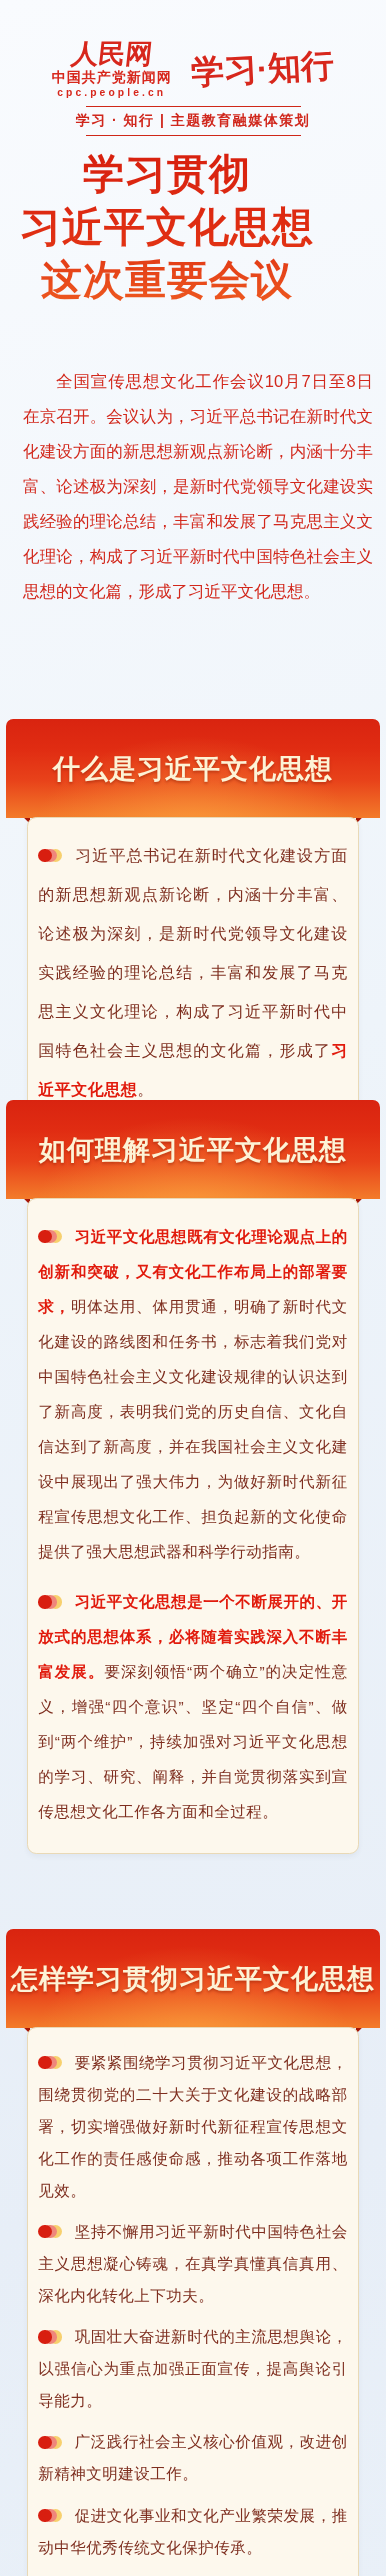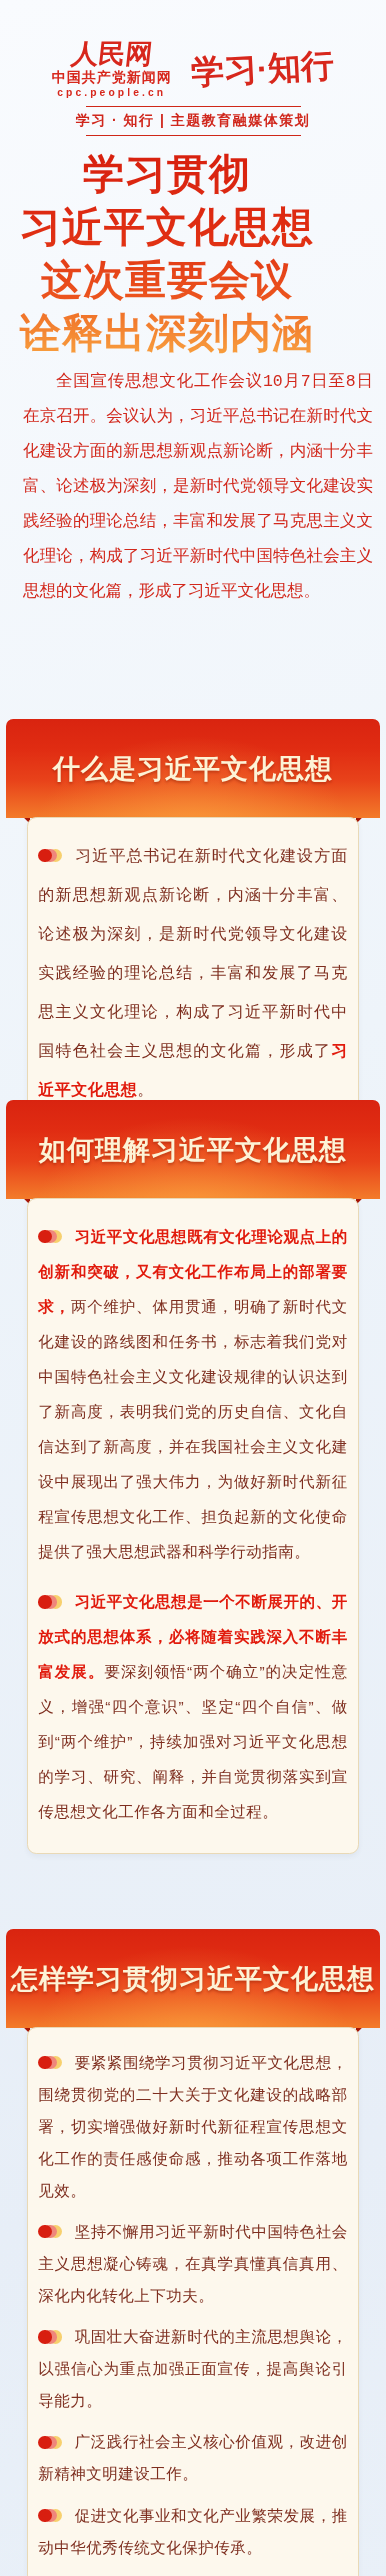--- a/index.html
+++ b/index.html
@@ -22,21 +22,21 @@
   
   .title{position:absolute;top:148px;left:0;width:334px;text-align:center;font-weight:900;}
   .title .line{font-size:41px;line-height:53px;letter-spacing:1px;
     -webkit-background-clip:text;background-clip:text;color:transparent;}
   .t1{background-image:linear-gradient(180deg,#d71f0e,#dd2a12);}
   .t2{background-image:linear-gradient(180deg,#dc2711,#e23414);}
   .t3{background-image:linear-gradient(180deg,#e23a16,#ee5a20);}
   .t4{background-image:linear-gradient(180deg,#ef6c26,#f9a441);}
   
   .intro{position:absolute;top:364px;left:23px;right:13px;}
-  .intro p{margin:0;font-size:16.5px;line-height:35px;color:#d2281c;text-align:justify;text-indent:2em;font-family:Liberation Mono, monospace;}
+  .intro p{margin:0;font-size:16.5px;line-height:35px;color:#d2281c;text-align:justify;text-indent:2em;}
   .intro p + p{margin-top:2.1px;}
   
   .section{position:absolute;left:0;width:386px;}
   .section.s1{top:719px;}
   .section.s2{top:1100px;}
   .section.s3{top:1929px;}
   .banner{position:relative;z-index:2;margin:0 6.2px;height:99px;border-radius:7.2px 7.2px 0 0;
     display:flex;align-items:center;justify-content:center;
     background-image:radial-gradient(ellipse at 50% 115%,rgba(255,176,70,.55),rgba(255,176,70,0) 60%),
       linear-gradient(180deg,#d92410 0%,#e02c12 30%,#e8421a 62%,#f37b2a 100%);}
@@ -80,21 +80,20 @@
     </div>
     <div class="hr"></div>
     <div class="tagline">学习 · 知行 | 主题教育融媒体策划</div>
     <div class="hr second"></div>
   </div>
 
   <div class="title">
     <div class="line t1">学习贯彻</div>
     <div class="line t2">习近平文化思想</div>
     <div class="line t3">这次重要会议</div>
-    <div class="line t4">诠释出深刻内涵</div>
   </div>
 
   <div class="intro">
     <p>全国宣传思想文化工作会议10月7日至8日在京召开。会议认为，习近平总书记在新时代文化建设方面的新思想新观点新论断，内涵十分丰富、论述极为深刻，是新时代党领导文化建设实践经验的理论总结，丰富和发展了马克思主义文化理论，构成了习近平新时代中国特色社会主义思想的文化篇，形成了习近平文化思想。</p>
   </div>
 
   <div id="sections">
       <div class="section s1">
     <div class="banner">
       <span class="banner-title">什么是习近平文化思想</span>
@@ -105,21 +104,21 @@
           <p class="bullet"><span class="dots"><i class="d1"></i><i class="d2"></i><i class="d3"></i></span><b class="lead"></b><span class="body">习近平总书记在新时代文化建设方面的新思想新观点新论断，内涵十分丰富、论述极为深刻，是新时代党领导文化建设实践经验的理论总结，丰富和发展了马克思主义文化理论，构成了习近平新时代中国特色社会主义思想的文化篇，形成了</span><b class="em">习近平文化思想</b><span class="tail">。</span></p>
         </div>
   </div>
       <div class="section s2">
     <div class="banner">
       <span class="banner-title">如何理解习近平文化思想</span>
     </div>
     <div class="fold l"></div>
     <div class="fold r"></div>
     <div class="card">
-          <p class="bullet"><span class="dots"><i class="d1"></i><i class="d2"></i><i class="d3"></i></span><b class="lead">习近平文化思想既有文化理论观点上的创新和突破，又有文化工作布局上的部署要求，</b><span class="body">两个维护、体用贯通，明确了新时代文化建设的路线图和任务书，标志着我们党对中国特色社会主义文化建设规律的认识达到了新高度，表明我们党的历史自信、文化自信达到了新高度，并在我国社会主义文化建设中展现出了强大伟力，为做好新时代新征程宣传思想文化工作、担负起新的文化使命提供了强大思想武器和科学行动指南。</span><b class="em"></b><span class="tail"></span></p>
+          <p class="bullet"><span class="dots"><i class="d1"></i><i class="d2"></i><i class="d3"></i></span><b class="lead">习近平文化思想既有文化理论观点上的创新和突破，又有文化工作布局上的部署要求，</b><span class="body">明体达用、体用贯通，明确了新时代文化建设的路线图和任务书，标志着我们党对中国特色社会主义文化建设规律的认识达到了新高度，表明我们党的历史自信、文化自信达到了新高度，并在我国社会主义文化建设中展现出了强大伟力，为做好新时代新征程宣传思想文化工作、担负起新的文化使命提供了强大思想武器和科学行动指南。</span><b class="em"></b><span class="tail"></span></p>
           <p class="bullet"><span class="dots"><i class="d1"></i><i class="d2"></i><i class="d3"></i></span><b class="lead">习近平文化思想是一个不断展开的、开放式的思想体系，必将随着实践深入不断丰富发展。</b><span class="body">要深刻领悟“两个确立”的决定性意义，增强“四个意识”、坚定“四个自信”、做到“两个维护”，持续加强对习近平文化思想的学习、研究、阐释，并自觉贯彻落实到宣传思想文化工作各方面和全过程。</span><b class="em"></b><span class="tail"></span></p>
         </div>
   </div>
       <div class="section s3">
     <div class="banner">
       <span class="banner-title">怎样学习贯彻习近平文化思想</span>
     </div>
     <div class="fold l"></div>
     <div class="fold r"></div>
     <div class="card">

